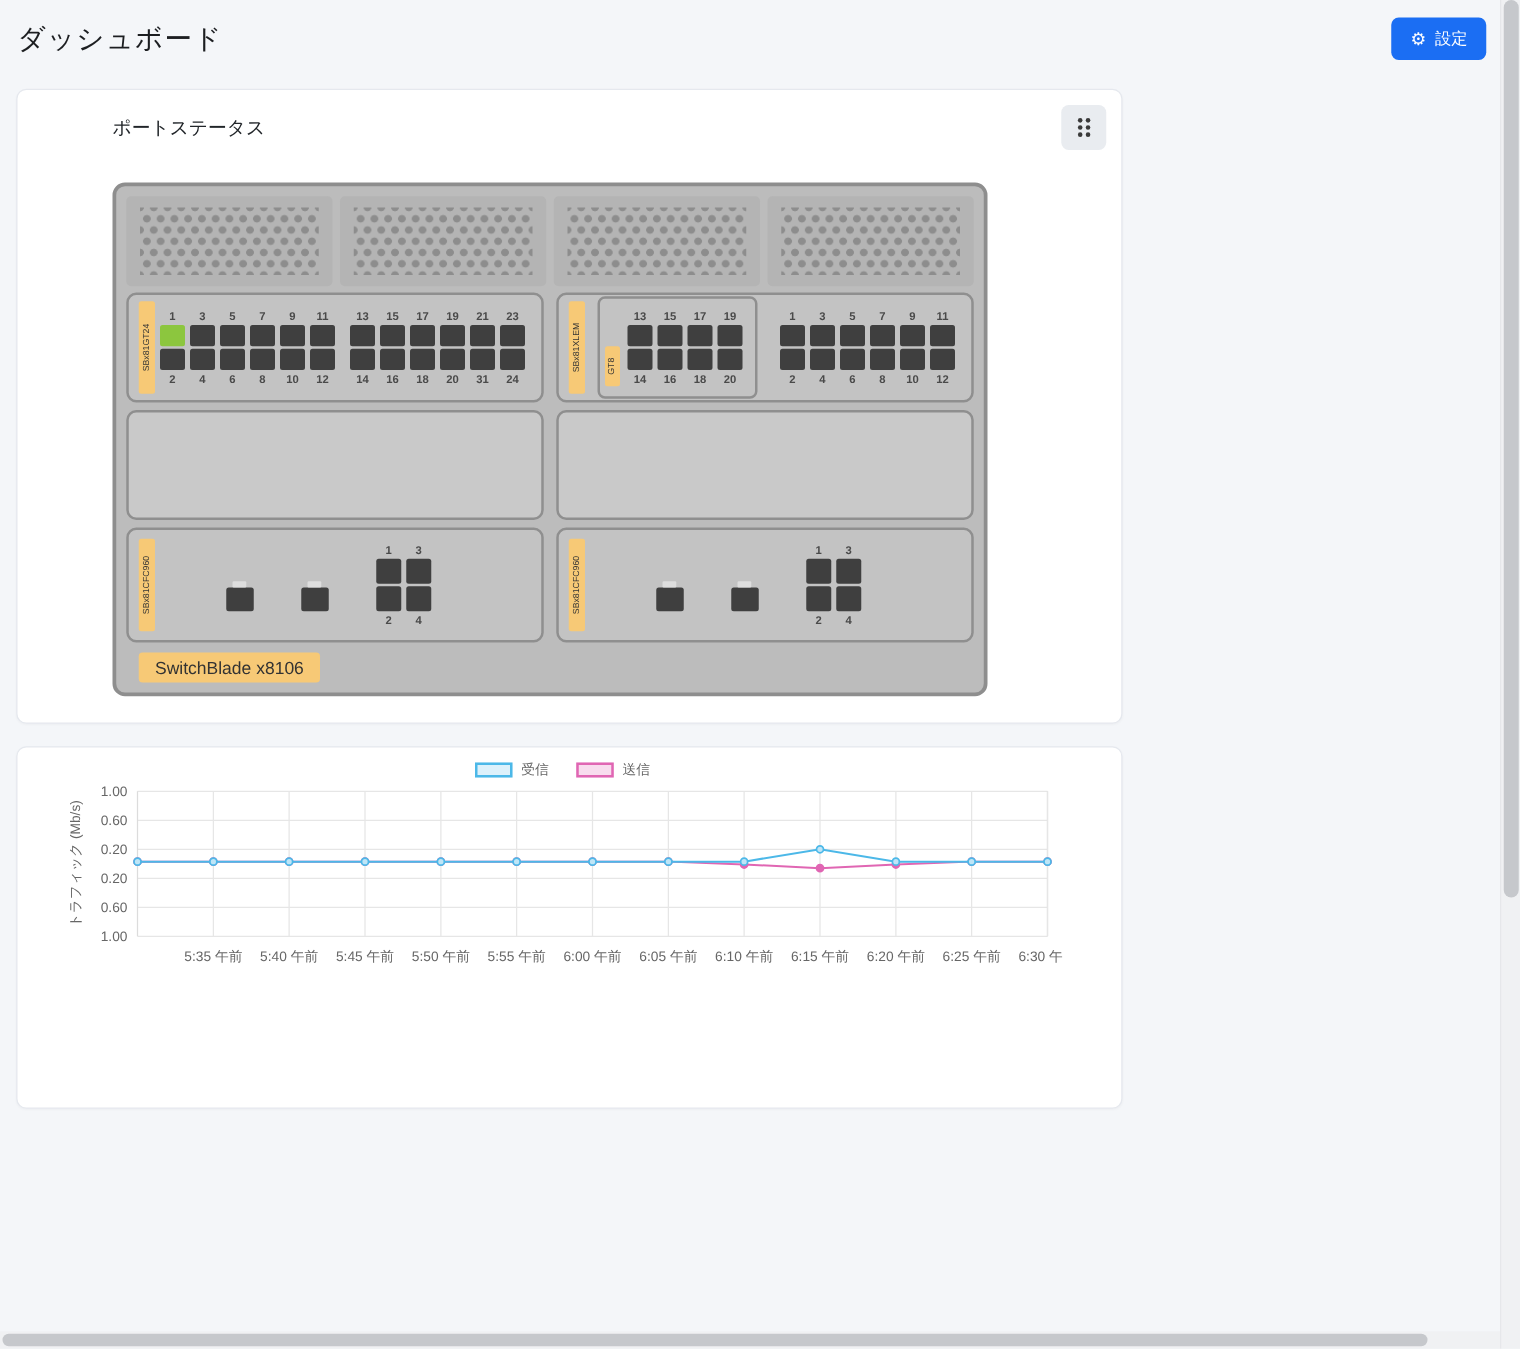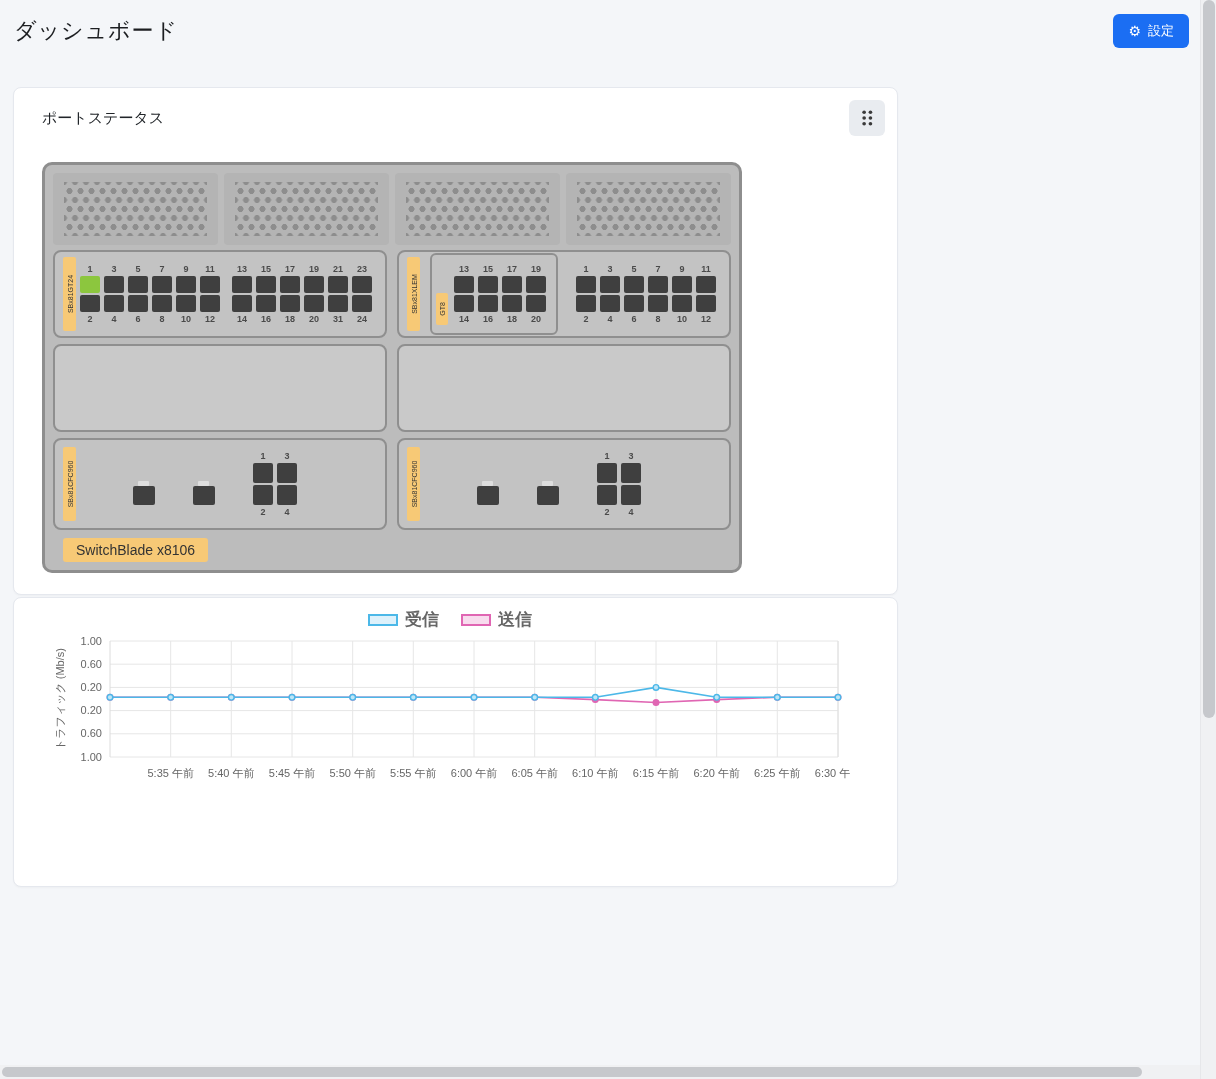--- a/index.html
+++ b/index.html
@@ -15,21 +15,21 @@
             padding:14px 27px 6px 14px; }
   .page-title { margin:0; font-size:22px; font-weight:400; letter-spacing:1px; color:#1c1e21; }
   .settings-btn { display:flex; align-items:center; gap:7px; background:#1b6ef3; color:#fff;
                   border:none; border-radius:6px; padding:8px 15px; font-size:13px;
                   font-family:inherit; cursor:pointer; }
   .settings-btn .gear { font-size:14px; line-height:1; }
 
   
   .card { position:absolute; left:13px; width:885px; background:#fff;
           border:1px solid #e5e8ee; border-radius:8px; box-shadow:0 1px 2px rgba(0,0,0,0.03); }
-  .card-status  { top:87px;  height:508px; }
+  .card-status  { top:71px;  height:508px;padding-left:48px; }
   .card-traffic { top:597px; height:290px; }
   .card-head { display:flex; justify-content:space-between; align-items:center;
                padding:12px 12px 0 28px; }
   .card-title { margin:0; font-size:15px; font-weight:400; color:#212529; }
   .grip-btn { width:36px; height:36px; background:#e9ecf0; border:none; border-radius:6px;
               display:flex; align-items:center; justify-content:center; cursor:grab; }
 
   
   .chassis { margin:26px 0 0 28px; width:700px; background:#bcbcbc;
              border:3px solid #8e8e8e; border-radius:10px; padding:8px; }
@@ -72,21 +72,21 @@
   .cfc .sport + .sport { margin-left:38px; }
   .cfc .grid2 { margin-left:36px; }
 
   .chassis-label { display:inline-block; background:#f7c976; border-radius:3px;
                    font-size:14px; color:#333; padding:4px 13px; margin:2px 0 0 10px; }
 
   
   .chart-block { margin-left:36px; width:800px; }
   .chart-title { margin-top:16px; text-align:center; font-size:13px; font-weight:700; color:#666; }
   .chart-legend { margin-top:10px; display:flex; justify-content:center; align-items:flex-end;
-                  gap:22px; font-size:17px; color:#666;font-weight:bold; }
+                  gap:22px; font-size:11px; color:#666; }
   .legend-item { display:flex; align-items:center; gap:7px; cursor:pointer; }
   .legend-key { width:30px; height:12px; border:2px solid; }
   .traffic-svg { display:block; margin-top:4px; }
   .traffic-svg .grid { stroke:#e6e6e6; stroke-width:1; }
   .traffic-svg .edge { stroke:#dcdcdc; stroke-width:1; }
   .traffic-svg text { font-family:"Liberation Sans", sans-serif; font-size:11px; fill:#666; }
 
   
   .vscroll { position:absolute; top:0; right:0; width:16px; height:1079px;
              background:#f0f1f3; border-left:1px solid #e6e7ea; }

